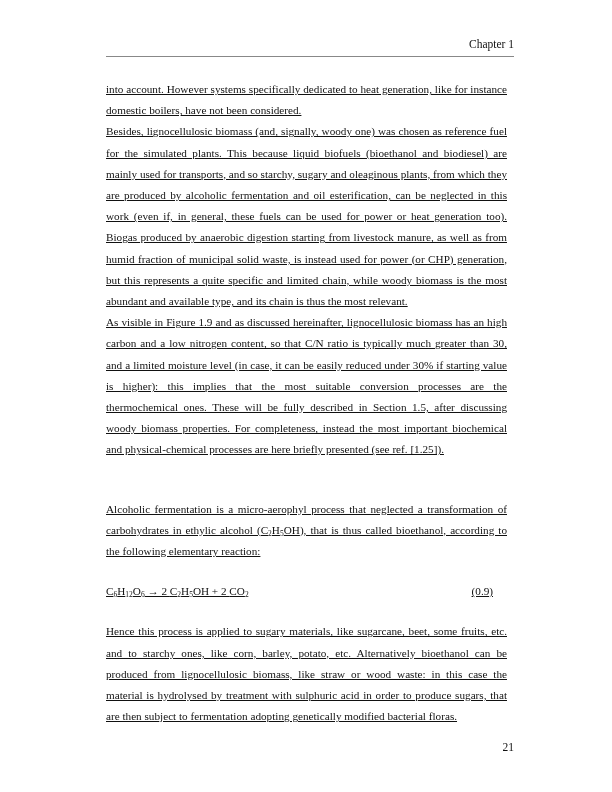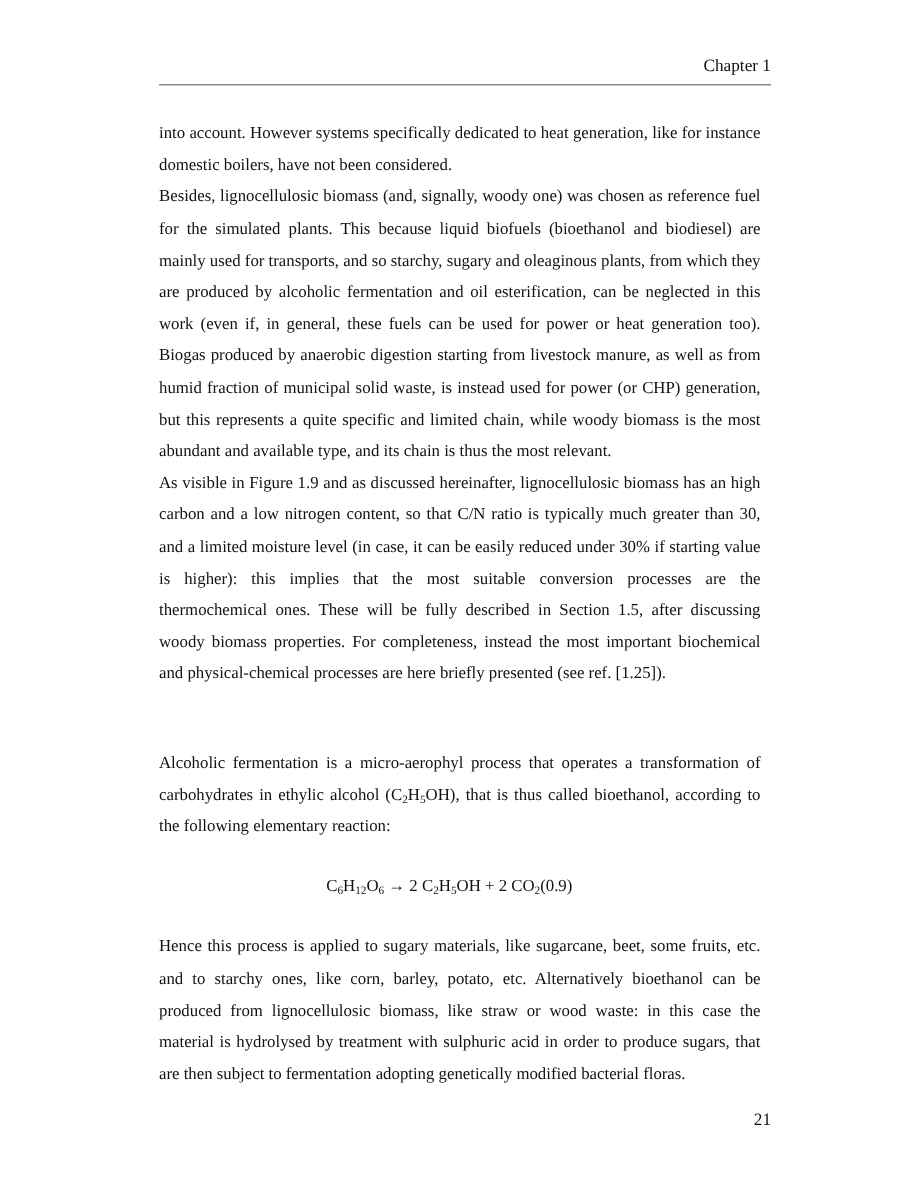--- a/index.html
+++ b/index.html
@@ -4,43 +4,43 @@
   <style>
     html, body { margin: 0; padding: 0; background: #ffffff; }
     body { width: 612px; height: 792px; position: relative; overflow: hidden;
       font-family: "Liberation Serif", "DejaVu Serif", serif; color: #111; }
     .header { position: absolute; left: 106px; right: 98px; top: 38px; height: 18px;
       font-size: 11.5px; display: flex; justify-content: flex-end; align-items: flex-start; }
     .header-rule { position: absolute; left: 106px; right: 98px; top: 56px; height: 0;
       border-top: 1px solid #888; }
     .body { position: absolute; left: 106px; width: 401px; top: 79px;
       font-size: 11.2px; line-height: 21.2px; }
-    .body p { margin: 0; text-align: justify; text-align-last: left; }
+    .body p { margin: 0; text-align: justify; text-align-last: left; text-decoration: underline; }
     .gap { height: 19px; }
     .heading { font-weight: bold; margin: 0; }
-    .equation { display: flex; justify-content: center; margin: 0; }
+    .equation { display: flex; justify-content: space-between; margin: 0; }
     .eq-number { padding-right: 14px; }
     sub { font-size: 7.5px; vertical-align: -2px; line-height: 0; }
     .page-number { position: absolute; right: 98px; top: 741px; font-size: 11.5px; }
   </style>
 </head>
 <body>
 
 <div class="header">
   <span>Chapter 1</span>
 </div>
 <div class="header-rule"></div>
 
 <div class="body">
   <p>into account. However systems specifically dedicated to heat generation, like for instance domestic boilers, have not been considered.</p>
   <p>Besides, lignocellulosic biomass (and, signally, woody one) was chosen as reference fuel for the simulated plants. This because liquid biofuels (bioethanol and biodiesel) are mainly used for transports, and so starchy, sugary and oleaginous plants, from which they are produced by alcoholic fermentation and oil esterification, can be neglected in this work (even if, in general, these fuels can be used for power or heat generation too). Biogas produced by anaerobic digestion starting from livestock manure, as well as from humid fraction of municipal solid waste, is instead used for power (or CHP) generation, but this represents a quite specific and limited chain, while woody biomass is the most abundant and available type, and its chain is thus the most relevant.</p>
   <p>As visible in Figure 1.9 and as discussed hereinafter, lignocellulosic biomass has an high carbon and a low nitrogen content, so that C/N ratio is typically much greater than 30, and a limited moisture level (in case, it can be easily reduced under 30% if starting value is higher): this implies that the most suitable conversion processes are the thermochemical ones. These will be fully described in Section 1.5, after discussing woody biomass properties. For completeness, instead the most important biochemical and physical-chemical processes are here briefly presented (see ref. [1.25]).</p>
   <div class="gap"></div>
   <div class="gap"></div>
-  <p><span>Alcoholic fermentation is a micro-aerophyl process that operates a transformation of carbohydrates in ethylic alcohol (</span><span><span>C</span><sub>2</sub><span>H</span><sub>5</sub><span>OH</span></span><span>), that is thus called bioethanol, according to the following elementary reaction:</span></p>
+  <p><span>Alcoholic fermentation is a micro-aerophyl process that neglected a transformation of carbohydrates in ethylic alcohol (</span><span><span>C</span><sub>2</sub><span>H</span><sub>5</sub><span>OH</span></span><span>), that is thus called bioethanol, according to the following elementary reaction:</span></p>
   <div class="gap"></div>
   <p class="equation">
     <span><span>C</span><sub>6</sub><span>H</span><sub>12</sub><span>O</span><sub>6</sub><span> → 2 </span><span>C</span><sub>2</sub><span>H</span><sub>5</sub><span>OH</span><span> + 2 </span><span>CO</span><sub>2</sub></span>
     <span class="eq-number">(0.9)</span>
   </p>
   <div class="gap"></div>
   <p>Hence this process is applied to sugary materials, like sugarcane, beet, some fruits, etc. and to starchy ones, like corn, barley, potato, etc. Alternatively bioethanol can be produced from lignocellulosic biomass, like straw or wood waste: in this case the material is hydrolysed by treatment with sulphuric acid in order to produce sugars, that are then subject to fermentation adopting genetically modified bacterial floras.</p>
 </div>
 
 <div class="page-number">21</div>

